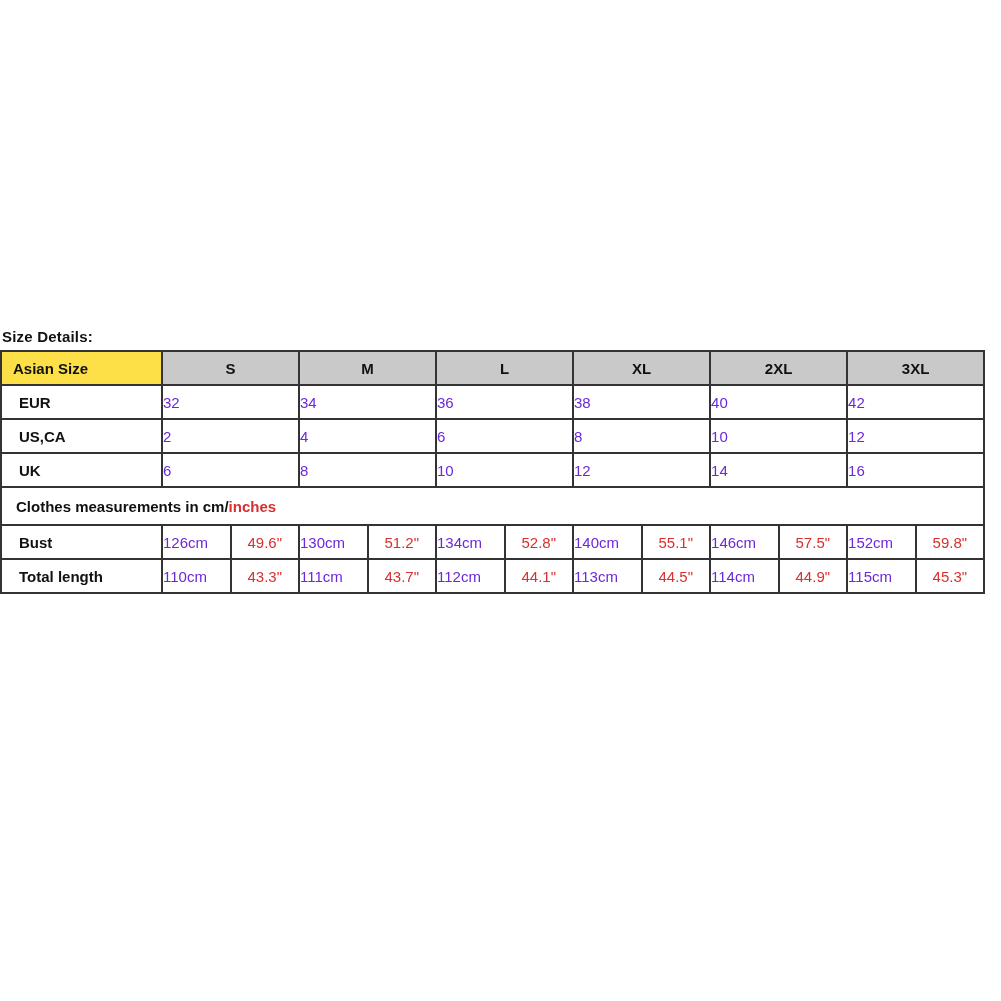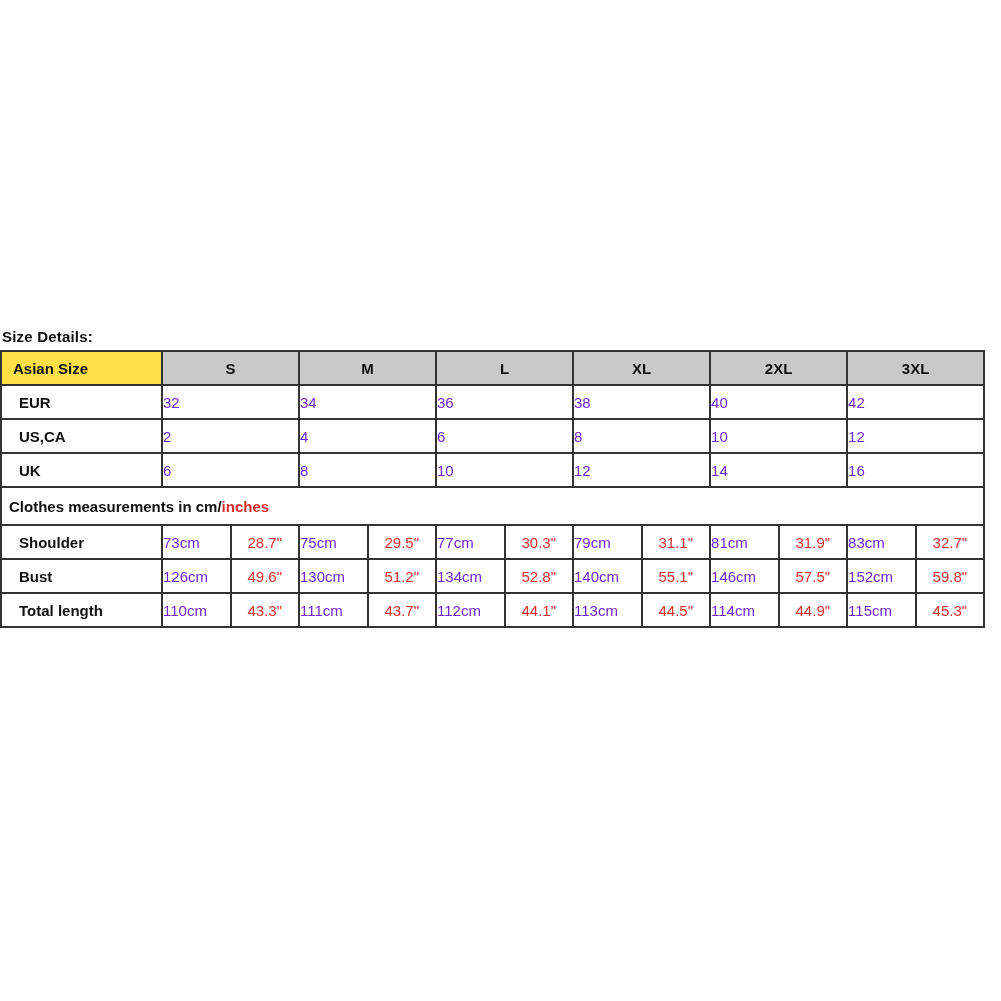--- a/index.html
+++ b/index.html
@@ -66,21 +66,21 @@
     color: #6d28d9;
     font-weight: normal;
   }
   .size-chart td.inch {
     text-align: center;
     color: #d92f2f;
     font-weight: normal;
   }
   .size-chart td.section {
     text-align: left;
-    padding-left: 7px;
+    padding-left: 14px;
     font-weight: bold;
     color: #111111;
     height: 36px;
   }
   .section .red { color: #d92f2f; }
 </style>
 </head>
 <body>
 
 <div class="sheet">
@@ -142,35 +142,20 @@
         <td class="val" colspan="2">14</td>
         <td class="val" colspan="2">16</td>
       </tr>
 
       <tr>
         <td class="section" colspan="13">
           <span>Clothes measurements in cm/</span><span class="red">inches</span>
         </td>
       </tr>
 
-      <tr>
-        <td class="lbl">Shoulder</td>
-        <td class="val">73cm</td>
-        <td class="inch">28.7"</td>
-        <td class="val">75cm</td>
-        <td class="inch">29.5"</td>
-        <td class="val">77cm</td>
-        <td class="inch">30.3"</td>
-        <td class="val">79cm</td>
-        <td class="inch">31.1"</td>
-        <td class="val">81cm</td>
-        <td class="inch">31.9"</td>
-        <td class="val">83cm</td>
-        <td class="inch">32.7"</td>
-      </tr>
 
       <tr>
         <td class="lbl">Bust</td>
         <td class="val">126cm</td>
         <td class="inch">49.6"</td>
         <td class="val">130cm</td>
         <td class="inch">51.2"</td>
         <td class="val">134cm</td>
         <td class="inch">52.8"</td>
         <td class="val">140cm</td>

